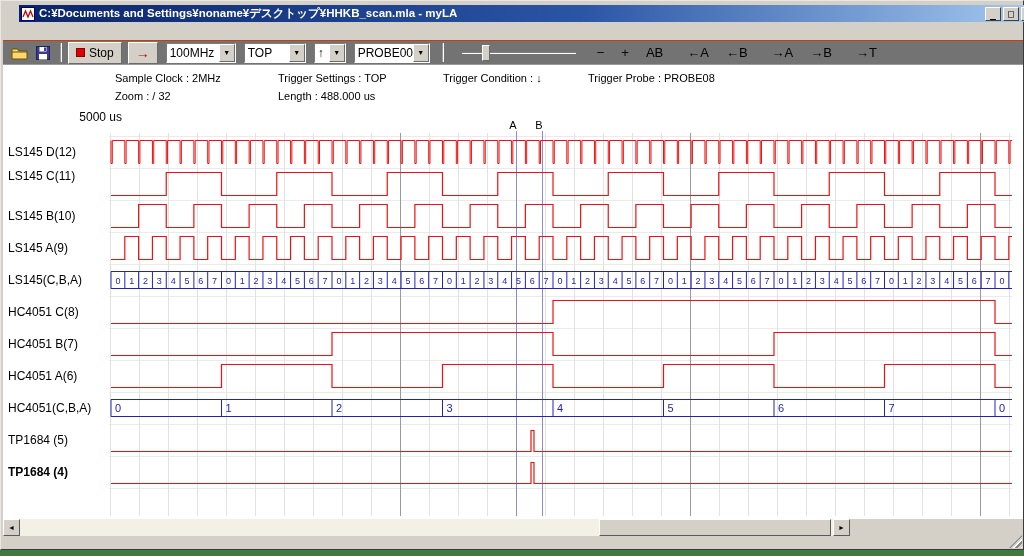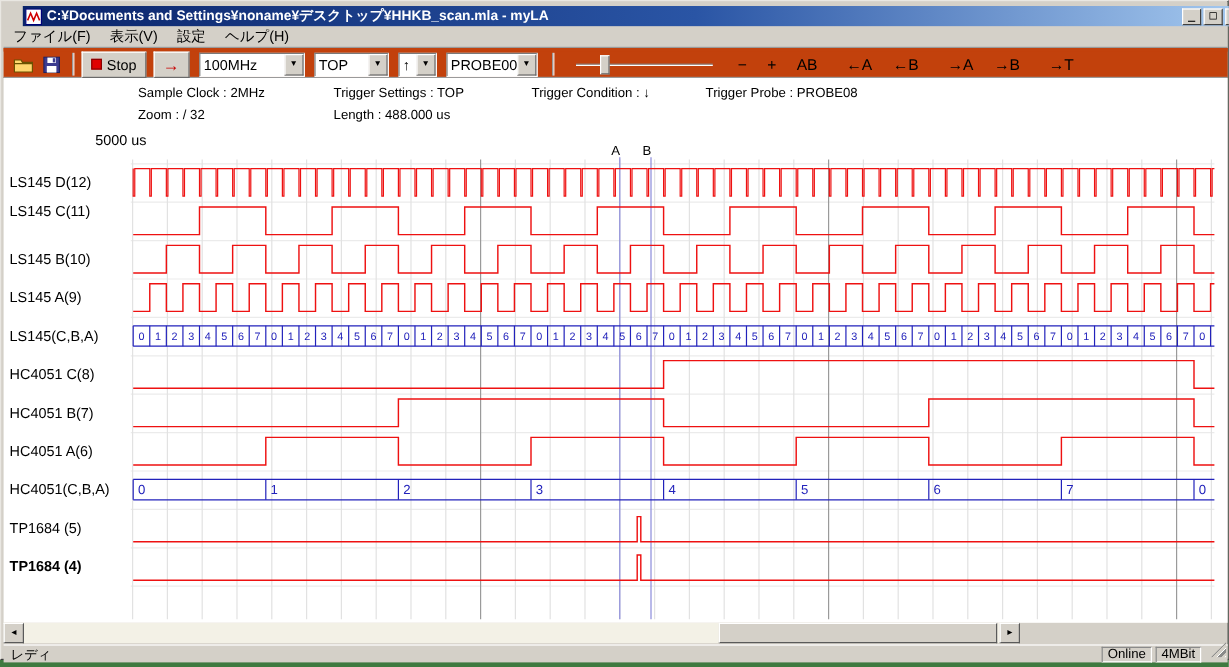--- a/index.html
+++ b/index.html
@@ -15,22 +15,22 @@
             display:flex;align-items:center;padding:0 2px;color:#fff}
   .title-text{font-size:11.5px;font-weight:bold;margin-left:4px;white-space:nowrap;overflow:hidden;flex:1}
   .winbtn{width:16px;height:14px;background:#d4d0c8;border:1px solid;border-color:#fff #404040 #404040 #fff;
           color:#000;font-size:10px;line-height:11px;text-align:center;margin-left:2px;font-weight:bold;
           font-family:"DejaVu Sans Mono",monospace}
 
   .menubar{position:absolute;left:2px;top:21px;width:1020px;height:18px;background:#d4d0c8;
            display:flex;align-items:center;font-size:12px;border-bottom:1px solid #9a9a9a}
   .menu-item{padding:1px 8px}
 
-  .toolbar{position:absolute;left:2px;top:39px;width:1020px;height:25px;background:#c2410c;
-           border-top:3px solid #c2410c;border-bottom:1px solid #9a9a9a;
+  .toolbar{position:absolute;left:2px;top:39px;width:1020px;height:25px;background:#737373;
+           border-top:1px solid #c2410c;border-bottom:1px solid #9a9a9a;
            display:flex;align-items:center;padding-left:5px;font-size:12px}
   .tb-icon-btn{width:23px;height:22px;display:flex;align-items:center;justify-content:center}
   .sep{width:2px;height:19px;border-left:1px solid #9a9a9a;border-right:1px solid #fff;margin:0 6px}
   .tb-raised{height:22px;border:1px solid;border-color:#fff #6a6a6a #6a6a6a #fff;background:#d4d0c8;
              display:flex;align-items:center;padding:0 7px;font-size:12px}
   .stop-square{width:9px;height:9px;background:#e00000;border:1px solid #8a0000;margin-right:4px}
   .run-arrow{color:#c80000;font-weight:bold;font-size:14px;line-height:14px}
   .combo{height:20px;background:#fff;border:1px solid;border-color:#7a7a7a #fff #fff #7a7a7a;
          display:flex;align-items:center;margin-left:8px}
   .combo-value{font-size:12px;padding:0 3px;flex:1;white-space:nowrap;overflow:hidden}
@@ -78,26 +78,20 @@
     <svg width="14" height="14" viewBox="0 0 14 14">
       <rect x="0.5" y="0.5" width="13" height="13" fill="#ffffff" stroke="#00007a"></rect>
       <polyline points="2,10 4.5,4 7,10 9.5,4 12,10" fill="none" stroke="#d00000" stroke-width="1.3"></polyline>
     </svg>
     <span class="title-text">C:¥Documents and Settings¥noname¥デスクトップ¥HHKB_scan.mla - myLA</span>
     <span class="winbtn">_</span>
     <span class="winbtn">□</span>
     <span class="winbtn">×</span>
   </div>
 
-  <div class="menubar">
-      <span class="menu-item">ファイル(F)</span>
-      <span class="menu-item">表示(V)</span>
-      <span class="menu-item">設定</span>
-      <span class="menu-item">ヘルプ(H)</span>
-    </div>
 
   <div class="toolbar">
     <span class="tb-icon-btn">
       <svg width="17" height="14" viewBox="0 0 17 14">
         <path d="M1 3 h5.5 l1.2 2 H16 v8 H1 z" fill="#ffd76e" stroke="#6b5200"></path>
         <path d="M1 6 h15" stroke="#6b5200" fill="none"></path>
       </svg>
     </span>
     <span class="tb-icon-btn">
       <svg width="14" height="14" viewBox="0 0 14 14">
@@ -109,21 +103,21 @@
     </span>
     <span class="sep"></span>
     <span class="tb-raised">
       <span class="stop-square"></span>
       <span>Stop</span>
     </span>
     <span class="tb-raised" style="margin-left:6px">
       <span class="run-arrow">→</span>
     </span>
 
-    <span class="combo" style="width:88px">
+    <span class="combo" style="width:70px">
       <span class="combo-value">100MHz</span>
       <span class="combo-btn">▼</span>
     </span>
     <span class="combo" style="width:62px">
       <span class="combo-value">TOP</span>
       <span class="combo-btn">▼</span>
     </span>
     <span class="combo" style="width:32px">
       <span class="combo-value">↑</span>
       <span class="combo-btn">▼</span>
@@ -150,26 +144,20 @@
   </div>
 
   <div class="client"></div>
 
   <div class="hscroll">
     <span class="sb-btn" style="left:0">◄</span>
     <span class="sb-thumb"></span>
     <span class="sb-btn" style="right:0">►</span>
   </div>
 
-  <div class="statusbar">
-    <span>レディ</span>
-    <span class="status-panel push-right">Online</span>
-    <span class="status-panel">4MBit</span>
-    <span class="end-gap"></span>
-  </div>
   <div class="grip"></div>
 </div>
 
 <div class="info-text" style="left:115px;top:72px">Sample Clock : 2MHz</div>
 <div class="info-text" style="left:278px;top:72px">Trigger Settings : TOP</div>
 <div class="info-text" style="left:443px;top:72px">Trigger Condition : ↓</div>
 <div class="info-text" style="left:588px;top:72px">Trigger Probe : PROBE08</div>
 <div class="info-text" style="left:115px;top:90px">Zoom : /  32</div>
 <div class="info-text" style="left:278px;top:90px">Length : 488.000 us</div>
 <div class="scale-label">5000 us</div>

